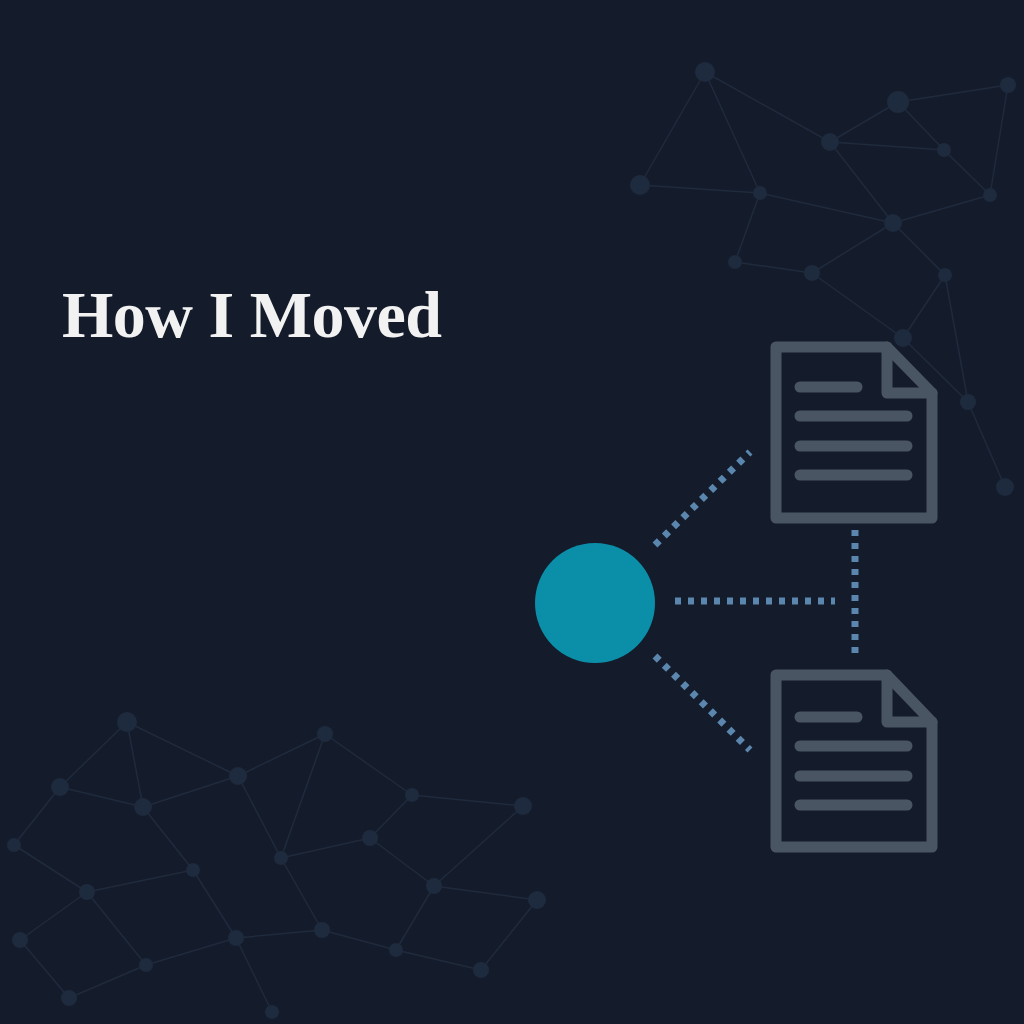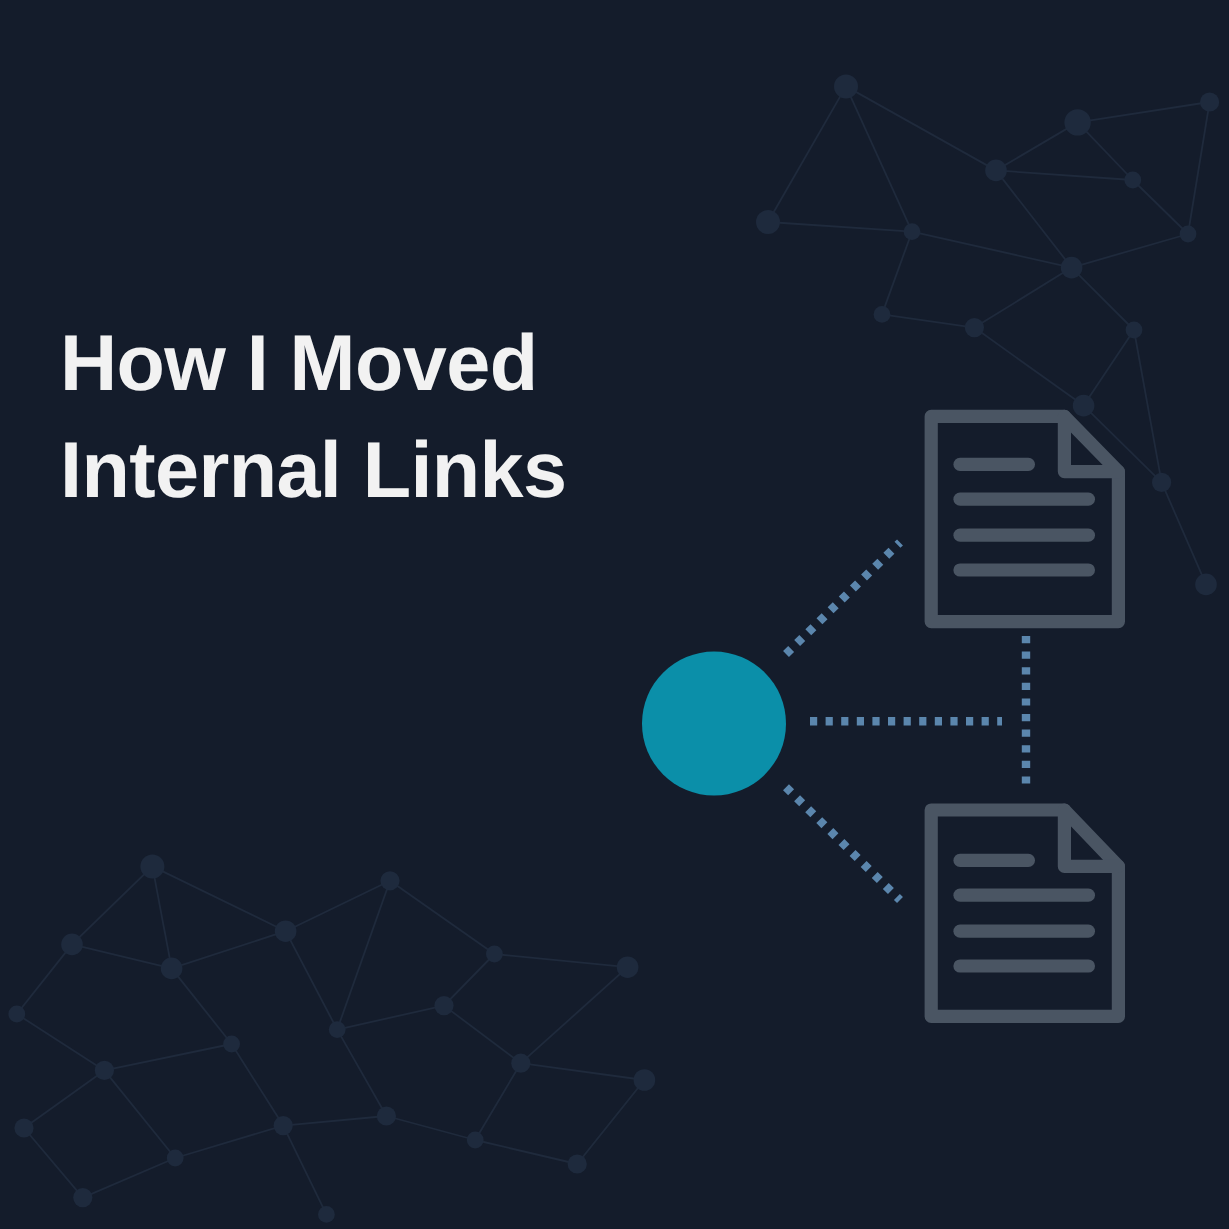--- a/index.html
+++ b/index.html
@@ -1,19 +1,19 @@
 <!DOCTYPE html>
 <html><head>
 <meta charset="utf-8">
 <style>
   html, body { margin:0; padding:0; }
   body { width:1024px; height:1024px; background:#141c2b; overflow:hidden; position:relative; }
   .canvas { position:absolute; inset:0; }
-  .title { position:absolute; left:50px; top:258px; margin:0;
-    font-family:Liberation Sans, sans-serif; font-weight:700; font-size:66px;
+  .title { position:absolute; left:50px; top:258px; margin:12px;
+    font-family:Liberation Serif, serif; font-weight:700; font-size:66px;
     line-height:89px; color:#f2f2f2; letter-spacing:-0.5px; }
   .title span { display:block; }
 </style>
 </head>
 <body>
 
 <div class="canvas">
   <svg width="1024" height="1024" viewBox="0 0 1024 1024" style="position:absolute;left:0;top:0">
     <g stroke="#1f2a3c" stroke-width="1.5" fill="none">
 
@@ -109,21 +109,20 @@
         <circle cx="396" cy="950" r="7"></circle>
       <circle cx="146" cy="965" r="7"></circle>
         <circle cx="481" cy="970" r="8"></circle>
         <circle cx="69" cy="998" r="8"></circle>
       <circle cx="272" cy="1012" r="7"></circle>
     </g>
   </svg>
 
   <h1 class="title">
     <span>How I Moved</span>
-    <span>Internal Links</span>
   </h1>
 
   <svg width="1024" height="1024" viewBox="0 0 1024 1024" style="position:absolute;left:0;top:0">
 
     <g stroke="#5b86ad" stroke-width="7" stroke-dasharray="6 7" fill="none">
       <line x1="655" y1="545" x2="750" y2="452"></line>
       <line x1="675" y1="601" x2="835" y2="601"></line>
       <line x1="655" y1="656" x2="750" y2="750"></line>
       <line x1="855" y1="530" x2="855" y2="660"></line>
     </g>

